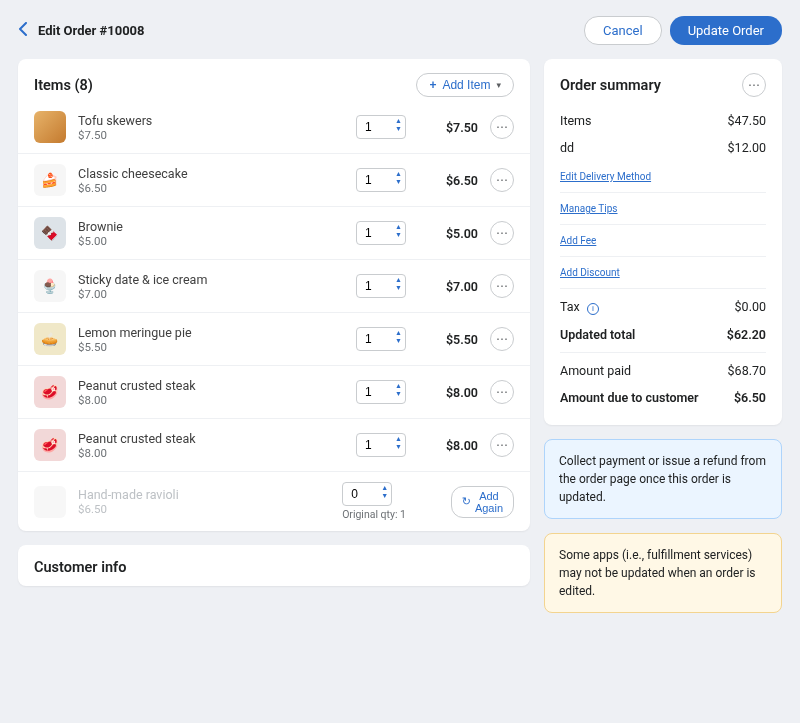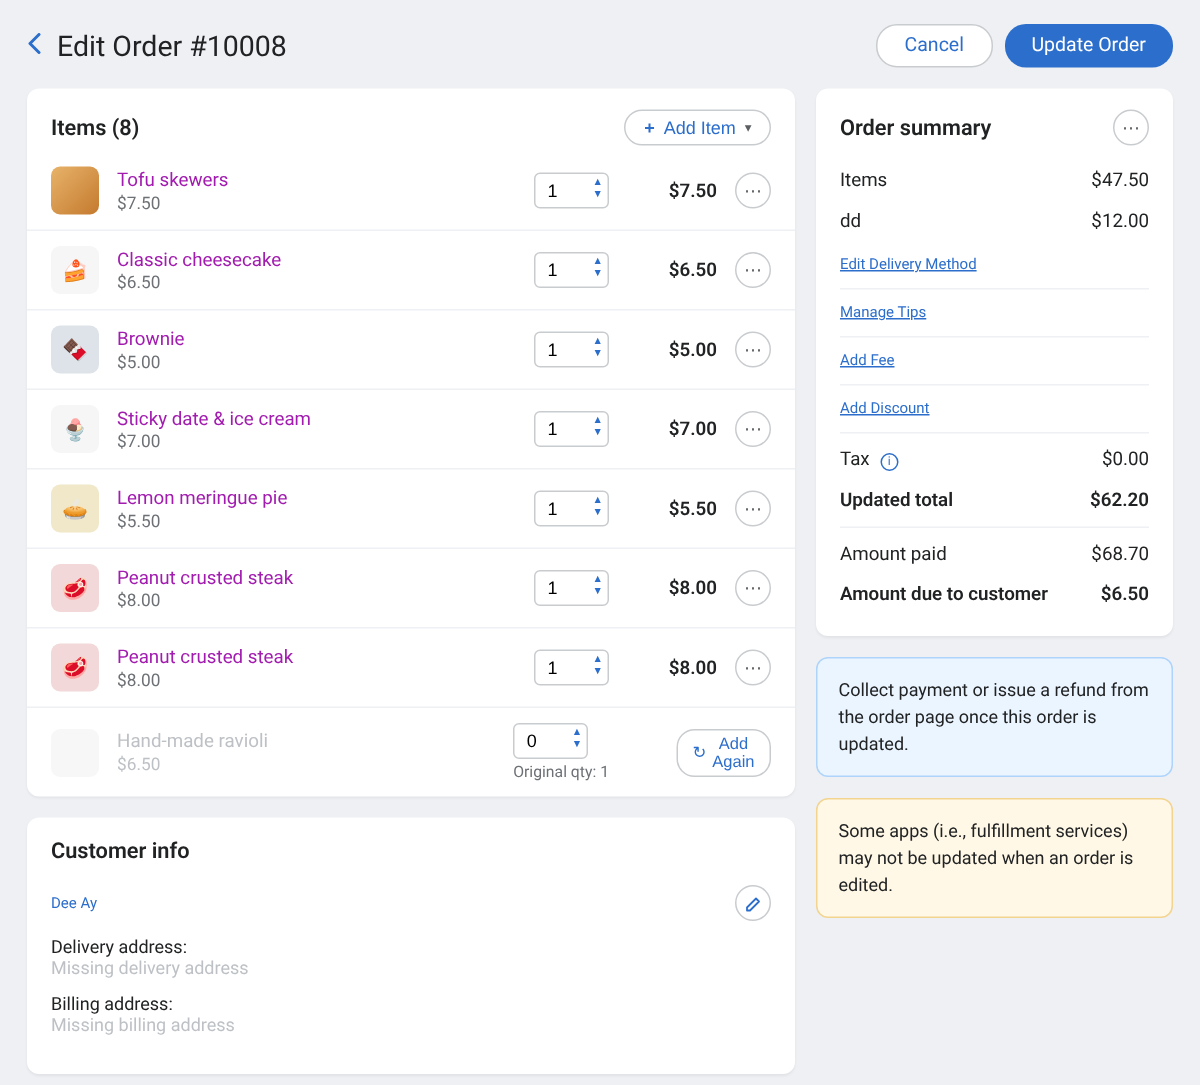--- a/index.html
+++ b/index.html
@@ -1,40 +1,40 @@
 <!DOCTYPE html>
 <html><head>
 <meta charset="utf-8">
 <style>
 * { box-sizing: border-box; margin: 0; padding: 0; }
 body { font-family: -apple-system, BlinkMacSystemFont, "Segoe UI", Roboto, Helvetica, Arial, sans-serif; background: #eef0f4; color: #202223; font-size: 13px; width: 800px; }
 .page { padding: 10px 18px 18px; }
 .header { display: flex; align-items: center; justify-content: space-between; padding: 6px 0 14px; }
 .header-left { display: flex; align-items: center; gap: 10px; }
 .back-btn { color: #2c6ecb; cursor: pointer; font-size: 16px; }
-.page-title { font-size: 19px; font-weight: 400; }
+.page-title { font-size: 13px; font-weight: 700; }
 .header-right { display: flex; gap: 8px; }
 .btn { border-radius: 14px; padding: 6px 18px; font-size: 13px; cursor: pointer; border: none; font-family: inherit; }
 .btn-secondary { background: #fff; color: #2c6ecb; border: 1px solid #c9cccf; }
 .btn-primary { background: #2c6ecb; color: #fff; }
 .columns { display: flex; gap: 14px; align-items: flex-start; }
 .col-main { flex: 1; min-width: 0; }
 .col-side { width: 238px; flex-shrink: 0; }
 .card { background: #fff; border-radius: 8px; box-shadow: 0 1px 2px rgba(0,0,0,0.06); margin-bottom: 14px; }
 .card-header { display: flex; align-items: center; justify-content: space-between; padding: 14px 16px 10px; }
 .card-title { font-size: 14.5px; font-weight: 600; }
 .icon-btn { width: 24px; height: 24px; border-radius: 50%; border: 1px solid #c9cccf; background: #fff; display: flex; align-items: center; justify-content: center; cursor: pointer; font-size: 12px; color: #5c5f62; }
 .add-item-btn { display: flex; align-items: center; gap: 6px; border: 1px solid #c9cccf; border-radius: 14px; padding: 4px 12px; font-size: 12px; color: #2c6ecb; background: #fff; cursor: pointer; }
 .add-item-btn .plus { font-weight: 600; }
 .add-item-btn .chev { color: #5c5f62; font-size: 9px; }
 .item-row { display: flex; align-items: center; padding: 10px 16px; border-top: 1px solid #eef0f3; gap: 12px; }
 .item-row.first { border-top: none; padding-top: 4px; }
 .item-thumb { width: 32px; height: 32px; border-radius: 6px; flex-shrink: 0; display: flex; align-items: center; justify-content: center; font-size: 14px; }
 .item-info { flex: 1; min-width: 0; }
-.item-name { font-size: 12.5px; color: #a21caf; }
+.item-name { font-size: 12.5px; color: #404040; }
 .item-price { font-size: 11.5px; color: #6d7175; }
 .qty-input { width: 50px; height: 24px; border: 1px solid #c9cccf; border-radius: 4px; padding: 0 16px 0 8px; font-size: 12px; position: relative; }
 .qty-wrap { position: relative; width: 50px; }
 .qty-wrap .arrows { position: absolute; right: 4px; top: 2px; display: flex; flex-direction: column; font-size: 7px; line-height: 8px; color: #2c6ecb; pointer-events: none; }
 .item-total { width: 60px; text-align: right; font-size: 12.5px; font-weight: 600; }
 .item-action { width: 24px; display: flex; justify-content: flex-end; }
 .removed .item-name, .removed .item-price { color: #bdc1c5; }
 .removed .item-thumb { opacity: 0.4; }
 .orig-qty { text-align: center; font-size: 10.5px; color: #6d7175; margin-top: 2px; }
 .add-again-btn { border: 1px solid #c9cccf; border-radius: 12px; padding: 3px 10px; font-size: 11px; color: #2c6ecb; background: #fff; cursor: pointer; display: flex; align-items: center; gap: 4px; }
@@ -228,34 +228,20 @@
               <span>Add Again</span>
             </button>
           </div>
         </div>
       </div>
 
       <div class="card">
         <div class="card-header">
           <div class="card-title">Customer info</div>
         </div>
-        <div class="customer-body">
-          <div class="customer-link-row">
-            <span class="link">Dee Ay</span>
-            <div class="icon-btn">
-              <svg width="11" height="11" viewBox="0 0 11 11">
-                  <path d="M1 10 L1 8 L7 2 L9 4 L3 10 Z" fill="none" stroke="#2c6ecb" stroke-width="1.2" stroke-linejoin="round"></path>
-                </svg>
-            </div>
-          </div>
-          <div class="addr-label">Delivery address:</div>
-          <div class="addr-value">Missing delivery address</div>
-          <div class="addr-label">Billing address:</div>
-          <div class="addr-value">Missing billing address</div>
-        </div>
       </div>
 
     </div>
 
     <div class="col-side">
 
       <div class="card">
         <div class="card-header">
           <div class="card-title">Order summary</div>
           <div class="icon-btn">⋯</div>

